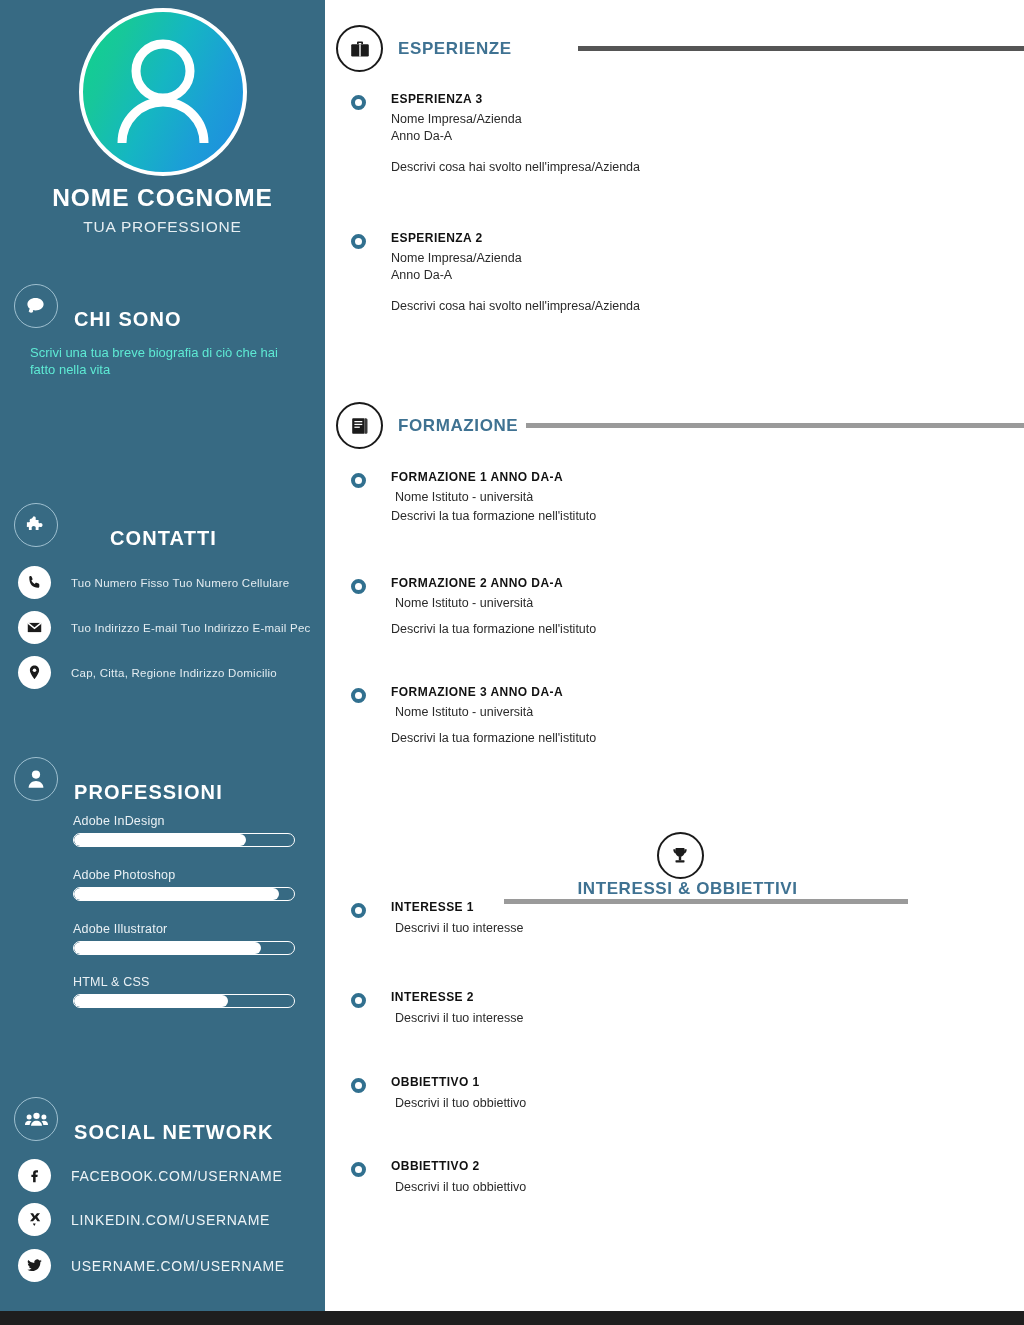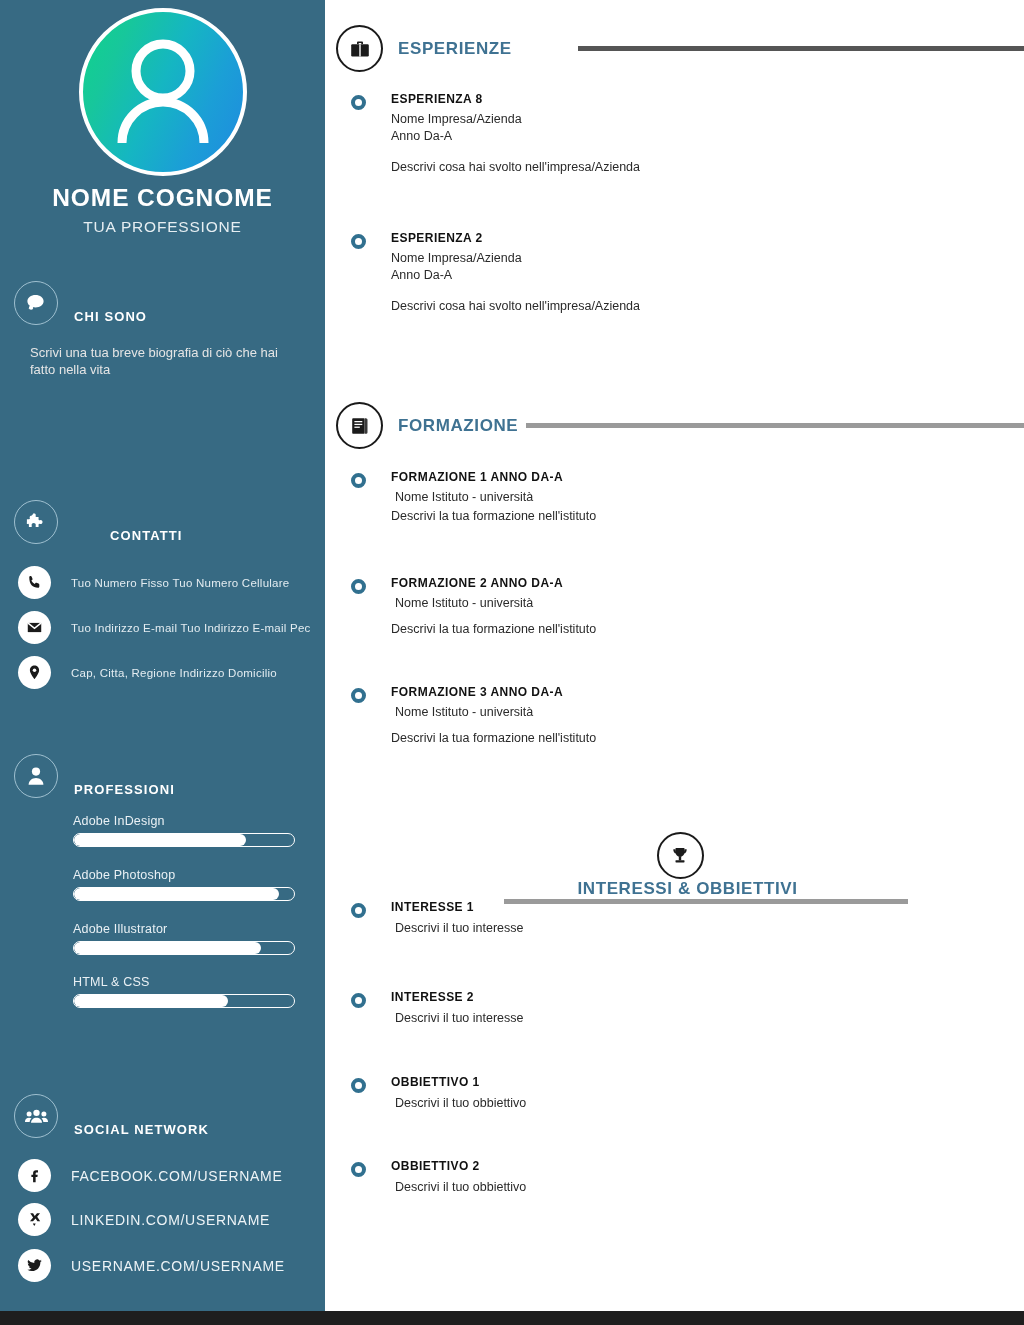--- a/index.html
+++ b/index.html
@@ -77,32 +77,32 @@
     width: 44px; height: 44px;
     border-radius: 50%;
     border: 1.5px solid #9fc0d0;
     display: flex; align-items: center; justify-content: center;
     flex: none;
   }
   .sb-head .ring svg { display: block; }
   .sb-head .lbl {
     margin-left: 16px;
     color: #ffffff;
-    font-size: 13px;
+    font-size: 20px;
     font-weight: bold;
     letter-spacing: 1.1px;
     margin-top: 27px;
   }
 
   .bio {
     position: absolute;
     left: 30px;
     top: 344px;
     width: 258px;
-    color: #e5e5e5;
+    color: #5eead4;
     font-size: 13px;
     line-height: 17px;
   }
 
   
   .contact-row {
     position: absolute;
     left: 18px;
     display: flex;
     align-items: center;
@@ -398,21 +398,21 @@
           <rect x="11.3" y="7.3" width="1.4" height="12.2" fill="#ffffff"></rect>
         </svg>
       </span>
       <span class="title">ESPERIENZE</span>
       <span class="rule" style="margin-left:66px; width:478px; background:#555555;"></span>
     </div>
 
     <div class="entry" style="top:92px;">
       <span class="bullet"></span>
       <div class="e-body">
-        <div class="e-title">ESPERIENZA 8</div>
+        <div class="e-title">ESPERIENZA 3</div>
         <div class="e-line">Nome Impresa/Azienda</div>
         <div class="e-line">Anno Da-A</div>
         <div class="e-desc" style="margin-top:14px;">Descrivi cosa hai svolto nell'impresa/Azienda</div>
       </div>
     </div>
 
     <div class="entry" style="top:231px;">
       <span class="bullet"></span>
       <div class="e-body">
         <div class="e-title">ESPERIENZA 2</div>

